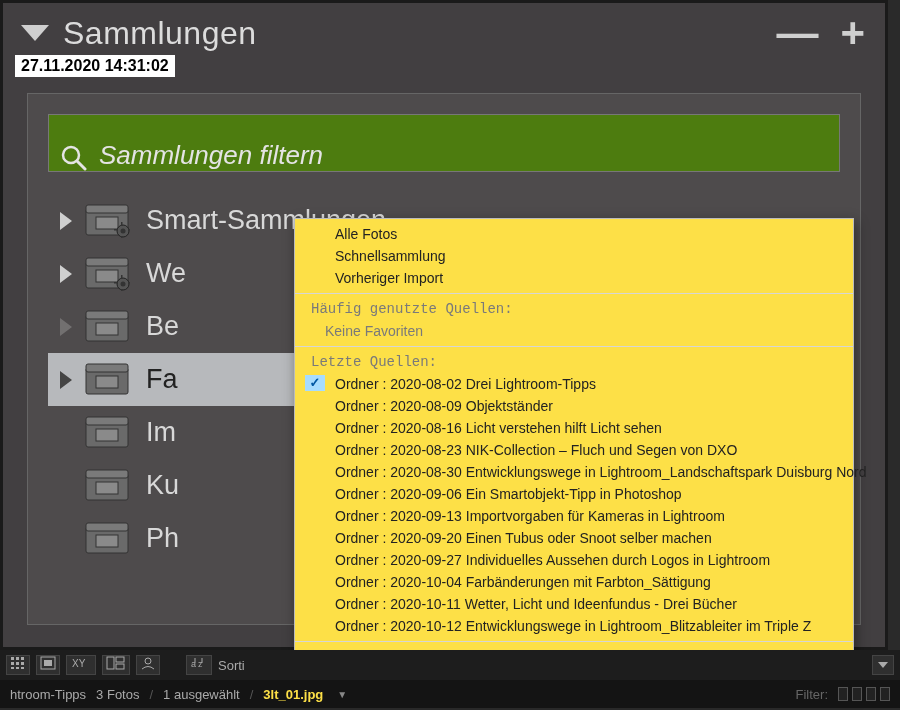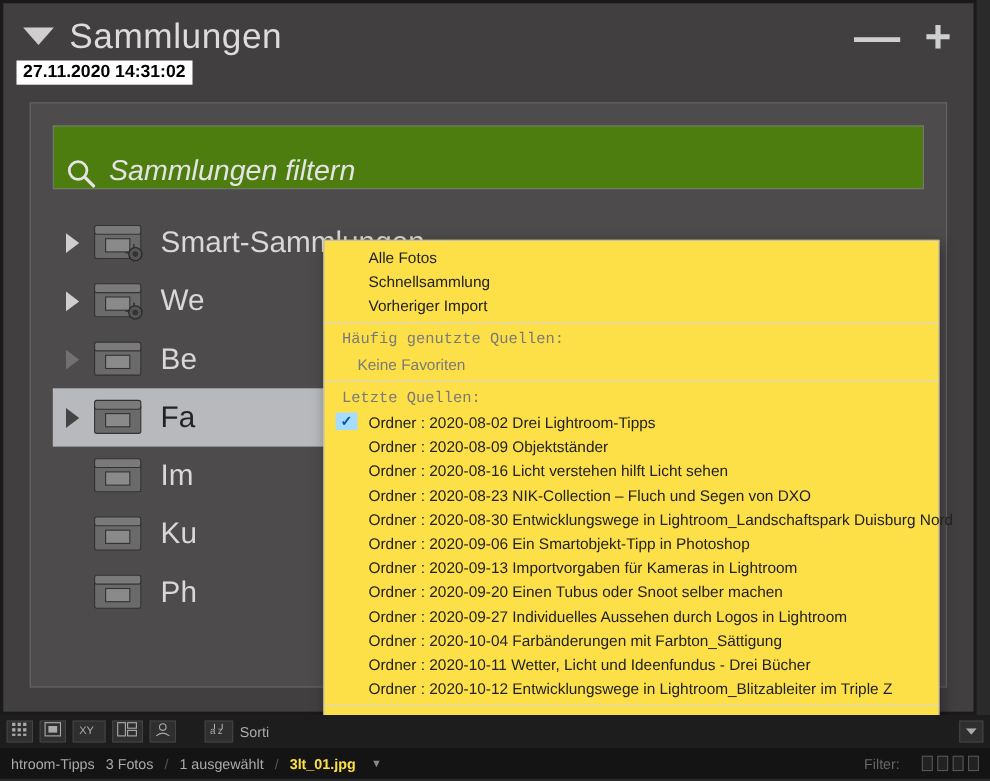--- a/index.html
+++ b/index.html
@@ -117,21 +117,21 @@
   .menu-divider { height: 1px; background: #d6d6d6; margin: 4px 0; }
   .menu-check {
     position: relative;
   }
   .menu-check::before {
     content: "✓"; position: absolute; left: 10px; top: 2px; width: 20px; height: 16px;
     background: #a7dcff; color: #0057a3; font-weight: 700; text-align: center; line-height: 16px;
     font-size: 13px;
   }
   
-  .statusbar .right-cluster { margin-left: auto; display: flex; align-items: center; gap: 20px; }
+  .statusbar .right-cluster { margin-left: auto; display: flex; align-items: center; gap: 10px; }
   .panel-group-icons { display:flex; gap:4px; }
   .panel-group-icons .pg {
     width: 10px; height: 14px; border: 1px solid #555; background:#222;
   }
 </style>
 </head>
 <body>
 
 <div class="canvas-frame">
 

